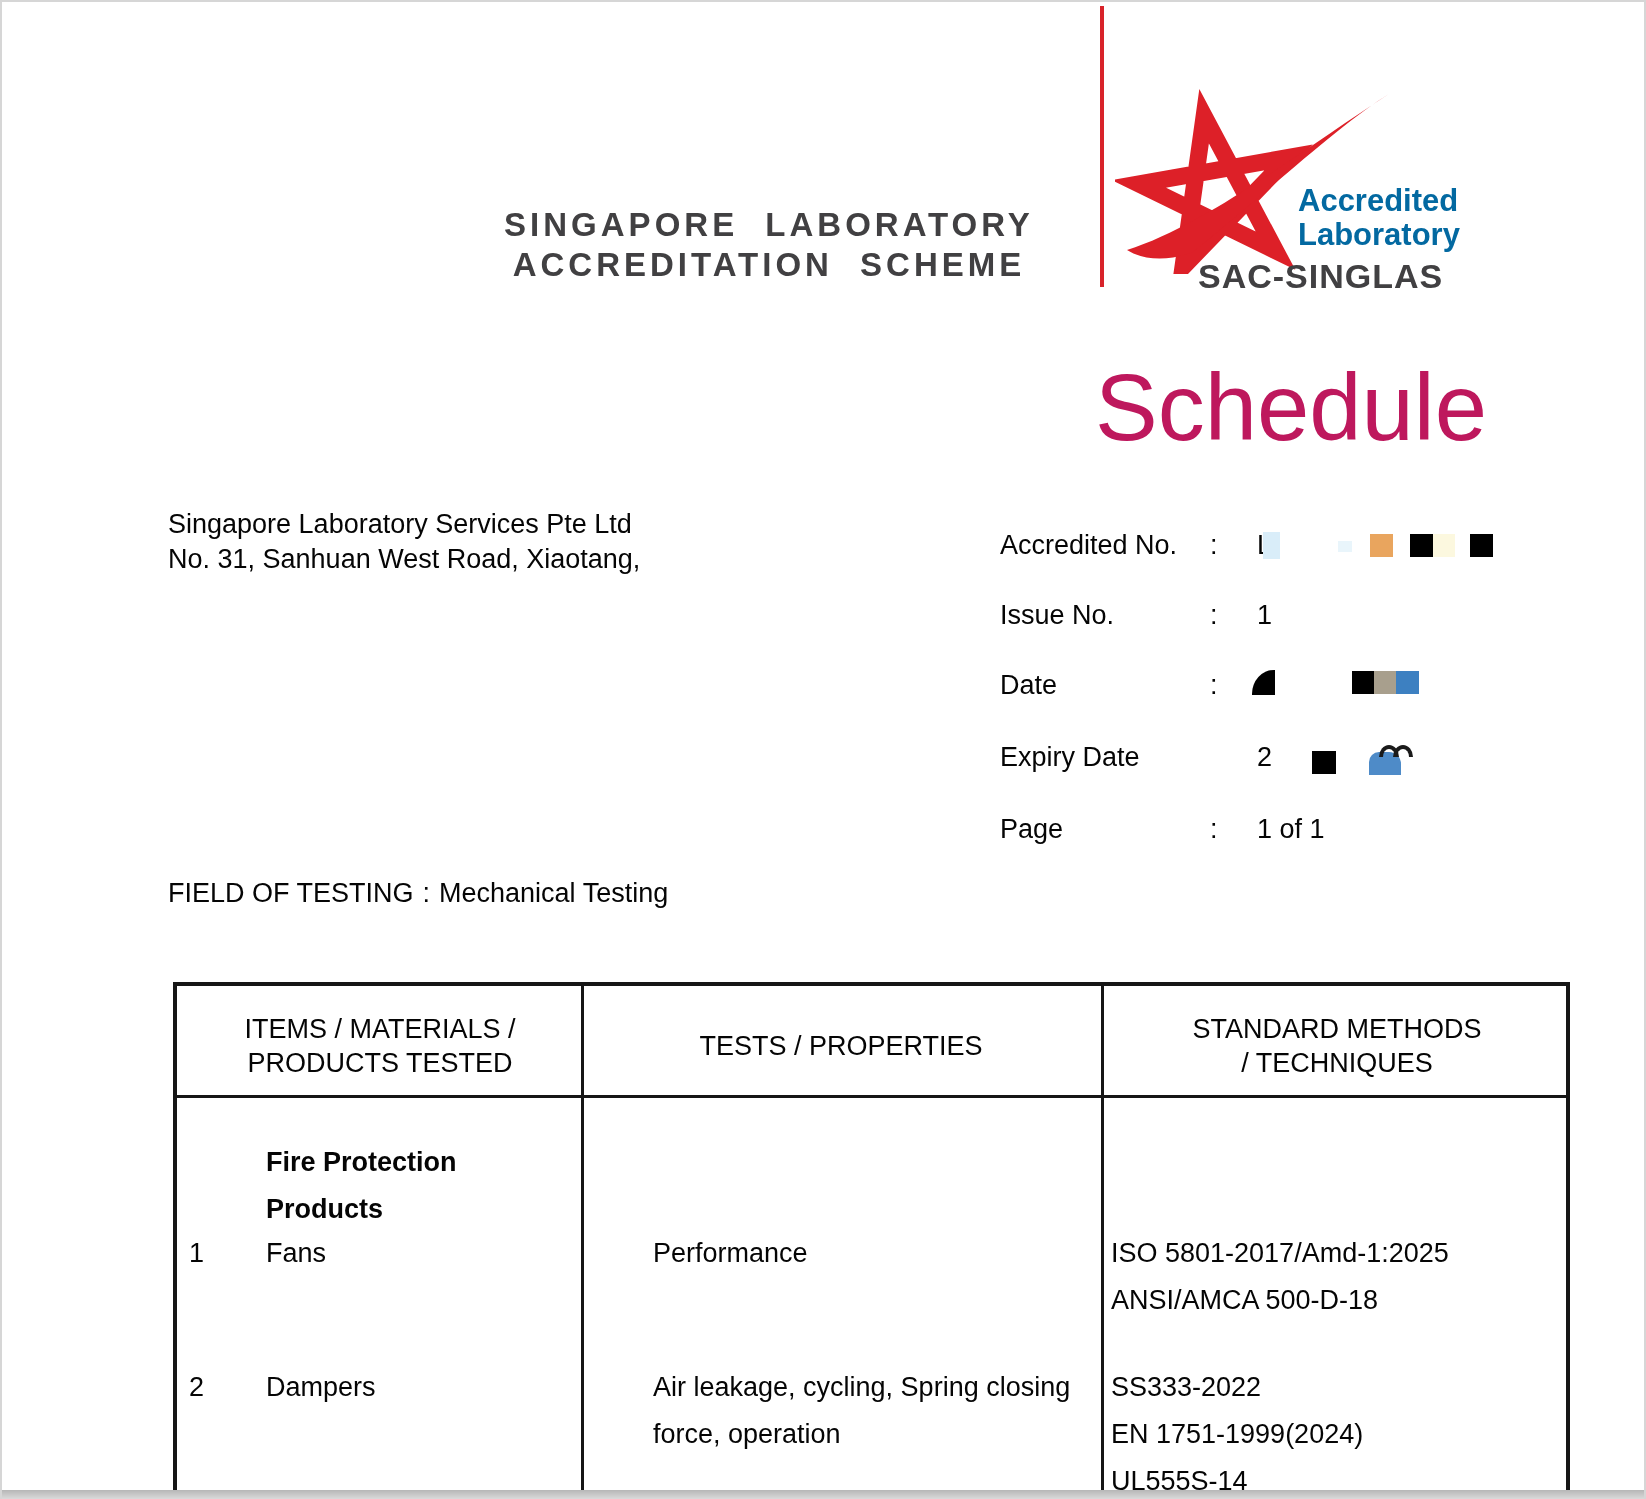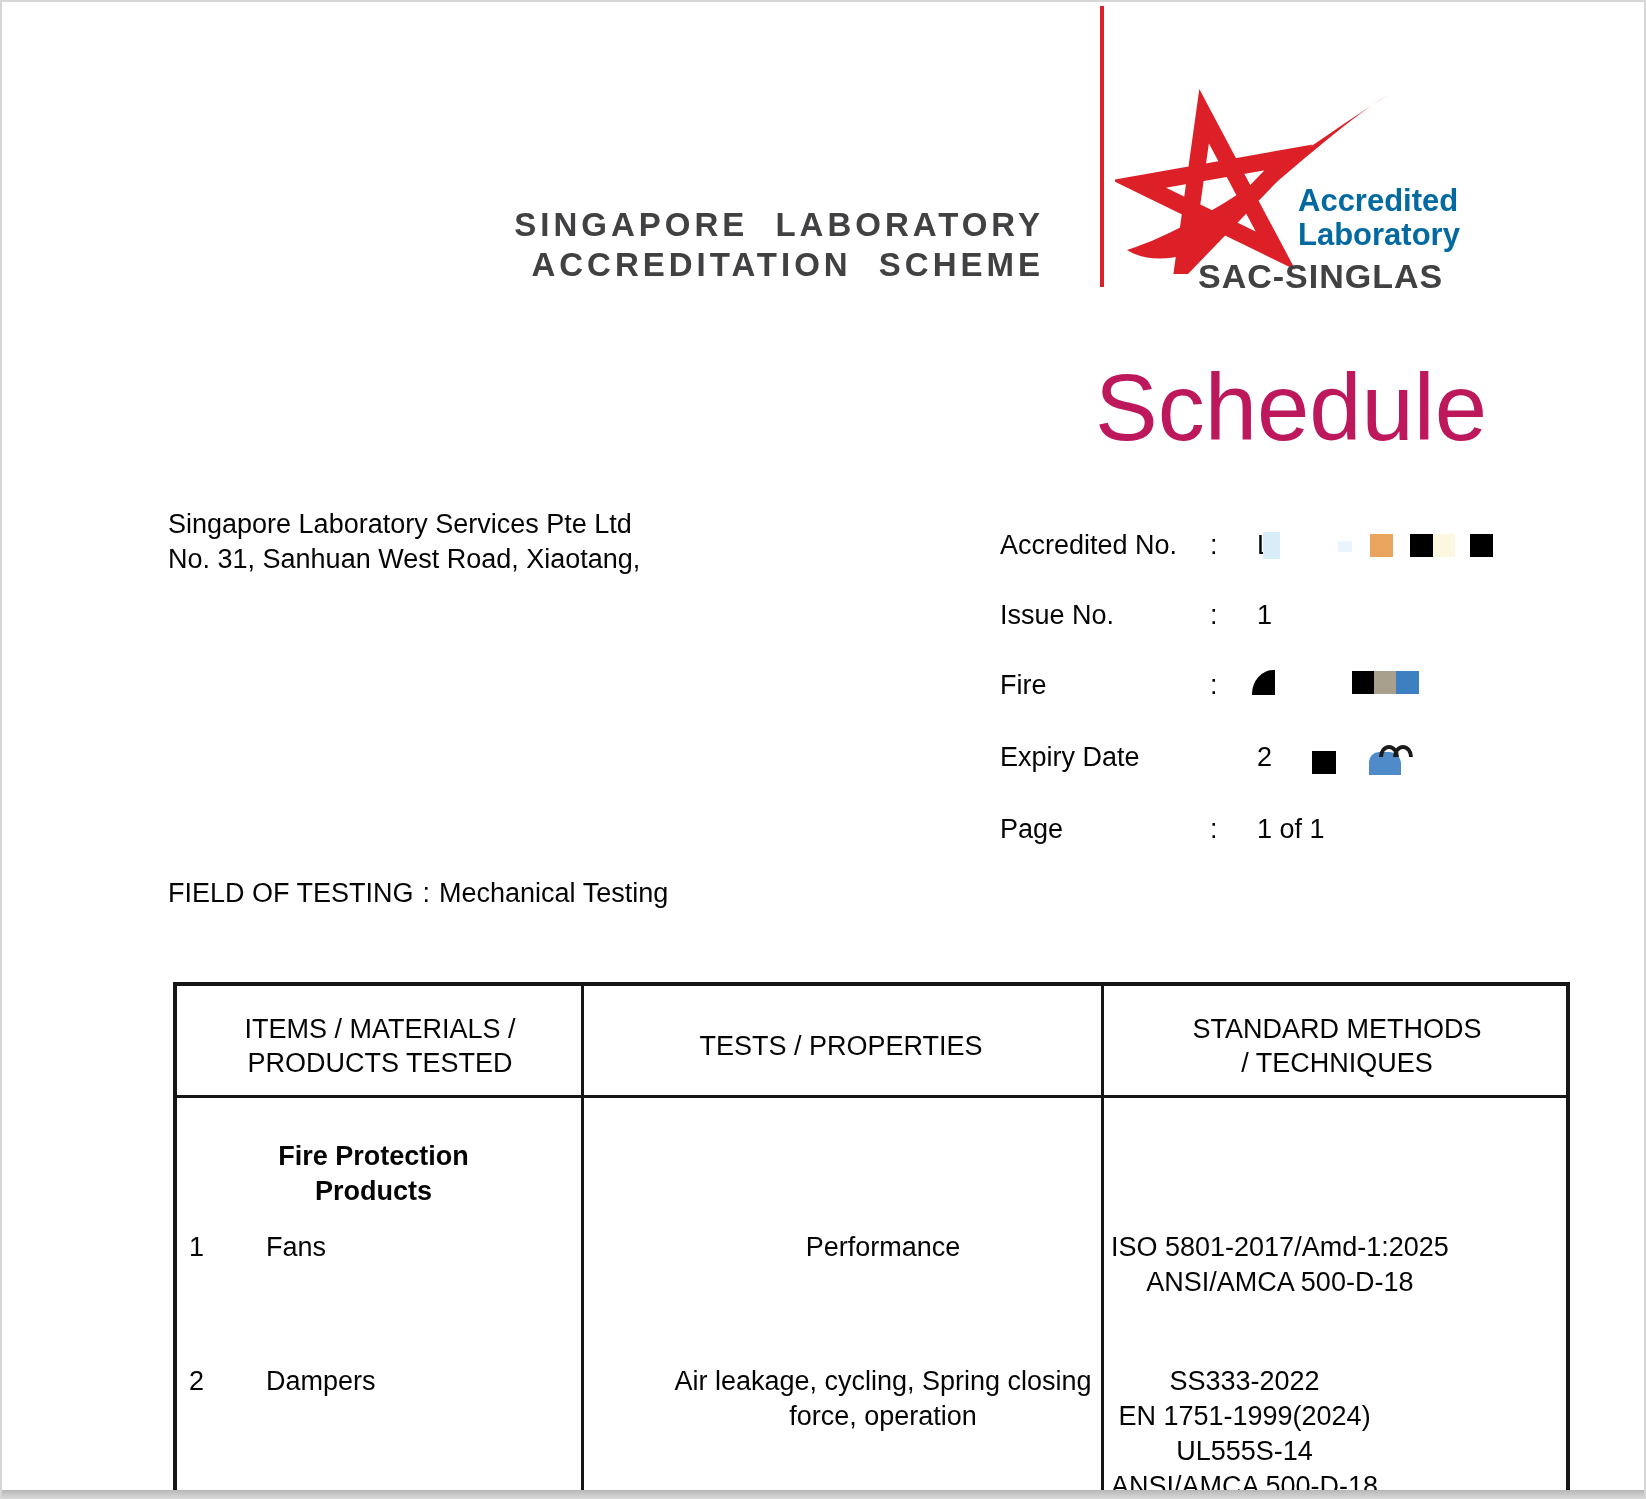--- a/index.html
+++ b/index.html
@@ -12,21 +12,21 @@
     overflow:hidden;
     box-sizing:border-box;
     border:2px solid #d6d6d6;
     border-bottom:none;
   }
   .abs{position:absolute;}
 
   
   .org-name{
     left:492px;top:203px;width:550px;
-    text-align:right;
+    text-align:center;
     font-size:33px;font-weight:bold;
     letter-spacing:4px;word-spacing:14px;
     line-height:40px;color:#414042;
     white-space:nowrap;
   }
   .red-divider{
     left:1098px;top:4px;width:4px;height:281px;
     background:#d8232a;
   }
   .logo-star{left:1113px;top:84px;width:290px;height:188px;}
@@ -88,21 +88,21 @@
   .v-div{position:absolute;top:0;bottom:0;width:3px;background:#161616;}
   .v-div.d1{left:404px;} .v-div.d2{left:924px;}
   .h-div{position:absolute;left:0;right:0;top:109px;height:3px;background:#161616;}
   .th{
     position:absolute;font-size:27px;line-height:34px;
     text-align:center;color:#050505;top:26px;
   }
   .th.h1{left:62px;width:282px;}
   .th.h2{left:504px;width:320px;top:43px;}
   .th.h3{left:1010px;width:300px;}
-  .cell{position:absolute;font-size:27px;line-height:35px;color:#050505;text-align:center;}
+  .cell{position:absolute;font-size:27px;line-height:47px;color:#050505;}
   .group-title{left:89px;top:153px;width:215px;font-weight:bold;}
   .c-num1{left:12px;top:244px;}   .c-item1{left:89px;top:244px;}
   .c-test1{left:476px;top:244px;width:460px;}
   .c-std1{left:934px;top:244px;}
   .c-num2{left:12px;top:378px;}   .c-item2{left:89px;top:378px;}
   .c-test2{left:476px;top:378px;width:460px;}
   .c-std2{left:934px;top:378px;}
 
   .bottom-edge{
     left:0;top:1488px;width:1646px;height:11px;
@@ -142,21 +142,21 @@
     <span>Accredited No.</span>
     <span class="sep">:</span>
     <span class="val">L</span>
   </div>
   <div class="abs cert-row r-issue">
     <span>Issue No.</span>
     <span class="sep">:</span>
     <span class="val">1</span>
   </div>
   <div class="abs cert-row r-date">
-    <span>Fire</span>
+    <span>Date</span>
     <span class="sep">:</span>
   </div>
   <div class="abs cert-row r-expiry">
     <span>Expiry Date</span>
     <span class="val">2</span>
   </div>
   <div class="abs cert-row r-page">
     <span>Page</span>
     <span class="sep">:</span>
     <span class="val">1 of 1</span>

